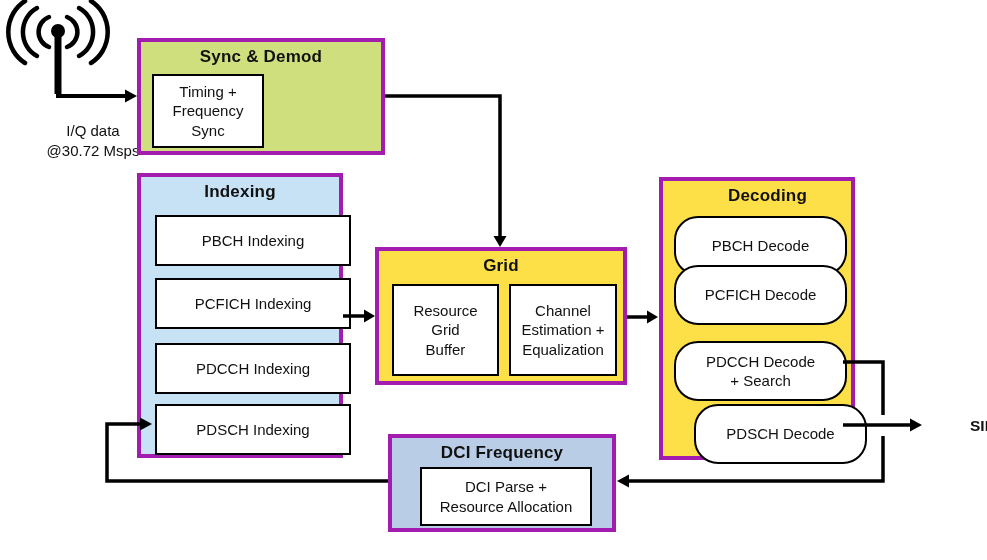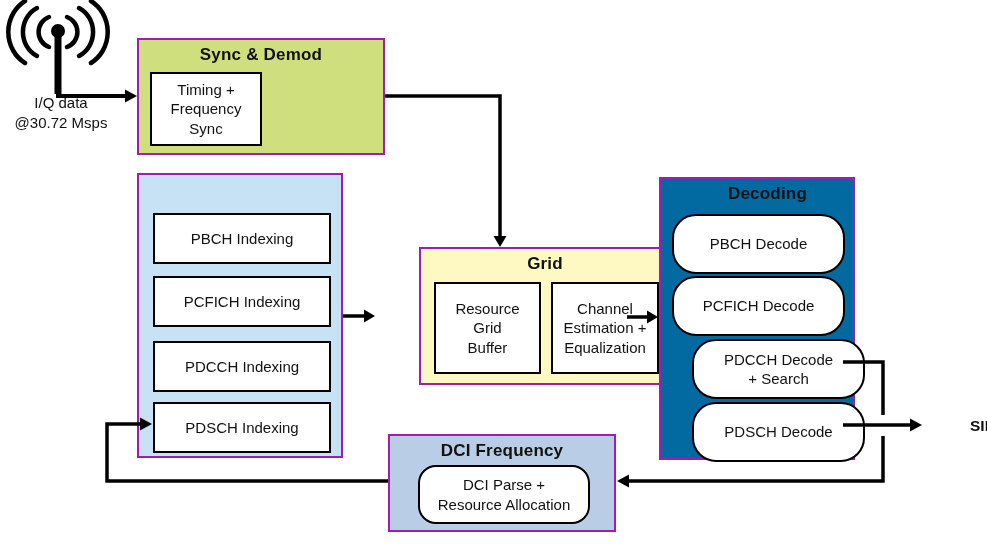--- a/index.html
+++ b/index.html
@@ -10,21 +10,21 @@
     font-family:"Liberation Sans","DejaVu Sans",sans-serif;
     color:#111;
     overflow:hidden;
   }
   .overlay{
     position:absolute;left:0;top:0;width:987px;height:560px;
     pointer-events:none;z-index:5;
   }
   .group{
     position:absolute;
-    border:2px solid #a21caf;
+    border:4px solid #a21caf;
     box-sizing:border-box;
     z-index:1;
   }
   .gtitle{
     text-align:center;
     font-weight:bold;
     font-size:17px;
     padding-top:5px;
     letter-spacing:.2px;
   }
@@ -37,84 +37,85 @@
     text-align:center;
     font-size:15px;
     line-height:1.28;
     white-space:pre-line;
   }
   #g-sync   {left:137px;top:38px; width:248px;height:117px;}
   #b-timing {left:11px; top:32px; width:112px;height:74px;}
   #b-ofdm   {left:130px;top:32px; width:107px;height:74px;}
 
   #g-indexing{left:137px;top:173px;width:206px;height:285px;}
-  #g-indexing .block{left:14px;width:178px;height:51px;}
+  #g-indexing .block{left:14px;width:196px;height:51px;}
   #b-pbch-i  {top:38px;}
   #b-pcfich-i{top:101px;}
   #b-pdcch-i {top:166px;text-align:right;}
   #b-pdsch-i {top:227px;}
 
   #g-grid   {left:375px;top:247px;width:252px;height:138px;}
   #b-resource{left:13px;top:33px;width:107px;height:92px;}
   #b-channel {left:130px;top:33px;width:108px;height:92px;}
 
   #g-decoding{left:659px;top:177px;width:196px;height:283px;}
   #g-decoding .block{left:11px;width:173px;height:60px;border-radius:24px;}
   #b-pbch-d  {top:35px;}
-  #b-pcfich-d{top:97px;text-align:center;}
-  #b-pdcch-d {top:160px;margin-left:20px;}
+  #b-pcfich-d{top:84px;text-align:center;}
+  #b-pdcch-d {top:160px;}
   #b-pdsch-d {top:223px;margin-left:20px;}
 
   #g-dci  {left:388px;top:434px;width:228px;height:98px;}
-  #b-dci  {left:28px;top:29px;width:172px;height:59px;border-radius:18px;}
+  #b-dci  {left:28px;top:29px;width:172px;height:59px;}
 
   .io-label{
     position:absolute;
     text-align:center;
     font-size:15px;
     line-height:1.32;
     white-space:pre-line;
     z-index:1;
   }
-  #input-label{left:0px;top:93px;width:122px;}
+  #input-label{left:0px;top:121px;width:122px;padding-left:32px;}
   #sib1-label{left:926px;top:416px;font-weight:bold;font-size:15.5px;margin-left:44px;}
 </style>
 </head>
 <body>
 
 <div class="canvas">
 
   <div class="io-label" id="input-label">I/Q data
 @30.72 Msps</div>
 
   <div class="group" id="g-sync" style="background-color: rgb(207, 223, 125);">
     <div class="gtitle">Sync &amp; Demod</div>
     <div class="block" id="b-timing">Timing +
 Frequency
 Sync</div>
   </div>
 
   <div class="group" id="g-indexing" style="background-color: rgb(199, 225, 245);">
+    <div class="gtitle">Indexing</div>
     <div class="block" id="b-pbch-i">PBCH Indexing</div>
     <div class="block" id="b-pcfich-i">PCFICH Indexing</div>
     <div class="block" id="b-pdcch-i">PDCCH Indexing</div>
     <div class="block" id="b-pdsch-i">PDSCH Indexing</div>
   </div>
 
-  <div class="group" id="g-grid" style="background-color: #fef9c3; margin-left: 44px;">
+  <div class="group" id="g-grid" style="background-color: #fde047;">
     <div class="gtitle">Grid</div>
     <div class="block" id="b-resource">Resource
 Grid
 Buffer</div>
     <div class="block" id="b-channel">Channel
 Estimation +
 Equalization</div>
   </div>
 
-  <div class="group" id="g-decoding" style="background-color: #0369a1; padding-left: 21px;">
+  <div class="group" id="g-decoding" style="background-color: #fde047; padding-left: 21px;">
     <div class="gtitle">Decoding</div>
     <div class="block" id="b-pbch-d">PBCH Decode</div>
     <div class="block" id="b-pcfich-d">PCFICH Decode</div>
     <div class="block" id="b-pdcch-d">PDCCH Decode
 + Search</div>
     <div class="block" id="b-pdsch-d">PDSCH Decode</div>
   </div>
 
   <div class="group" id="g-dci" style="background-color: rgb(185, 206, 230);">
     <div class="gtitle">DCI Frequency</div>

